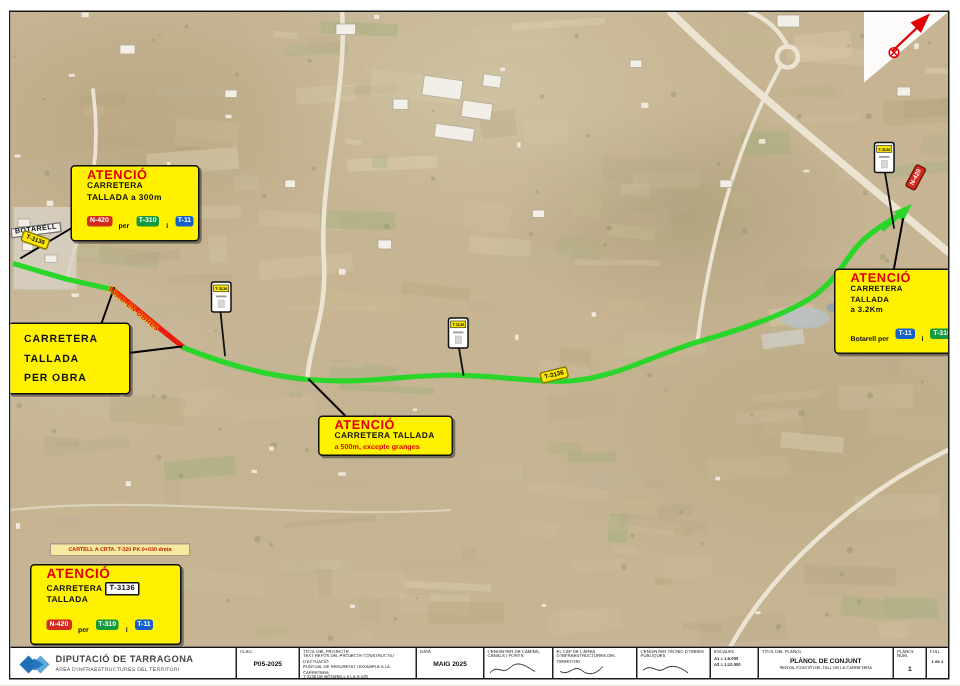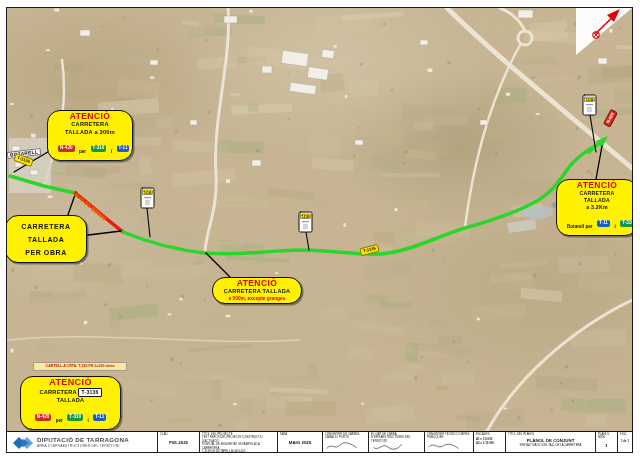--- a/index.html
+++ b/index.html
@@ -13,21 +13,21 @@
        background-image:
          radial-gradient(200px 130px at 14% 18%, rgba(176,156,116,.55), transparent 70%),
          radial-gradient(240px 150px at 52% 12%, rgba(212,202,172,.6), transparent 70%),
          radial-gradient(280px 170px at 86% 66%, rgba(178,162,122,.5), transparent 70%),
          radial-gradient(220px 150px at 34% 76%, rgba(196,180,144,.55), transparent 70%),
          radial-gradient(180px 110px at 72% 32%, rgba(154,144,104,.45), transparent 70%),
          radial-gradient(160px 110px at 8% 55%, rgba(205,196,170,.5), transparent 70%);}
   .overlay{position:absolute;left:0;top:0;width:625px;height:423px;}
   
   .att{position:absolute;background:var(--label-yellow,#FFF100);border:1.6px solid #111;
-       border-radius:13px;text-align:center;font-weight:bold;z-index:6;
+       border-radius:3px;font-weight:bold;z-index:6;
        box-shadow:1.5px 1.5px 0 rgba(40,40,40,.5);padding:1px 10px;box-sizing:border-box;}
   .att .t{color:var(--attention-red,#E00000);font-size:8.5px;line-height:1.1;letter-spacing:.4px;}
   .att .l{color:#111;font-size:5.6px;line-height:1.3;letter-spacing:.25px;}
   .att .lr{color:var(--attention-red,#E00000);font-size:4.8px;line-height:1.3;}
   .att .via{line-height:1.45;white-space:nowrap;}
   .via .mid{font-size:4.6px;color:#111;}
   .badge{display:inline-block;color:#fff;font-size:4.6px;font-weight:bold;padding:0 2px;
          border-radius:2px;line-height:1.5;vertical-align:middle;}
   .badge.red{background:var(--badge-red,#D42B1E);}
   .badge.green{background:var(--badge-green,#149A3C);}

